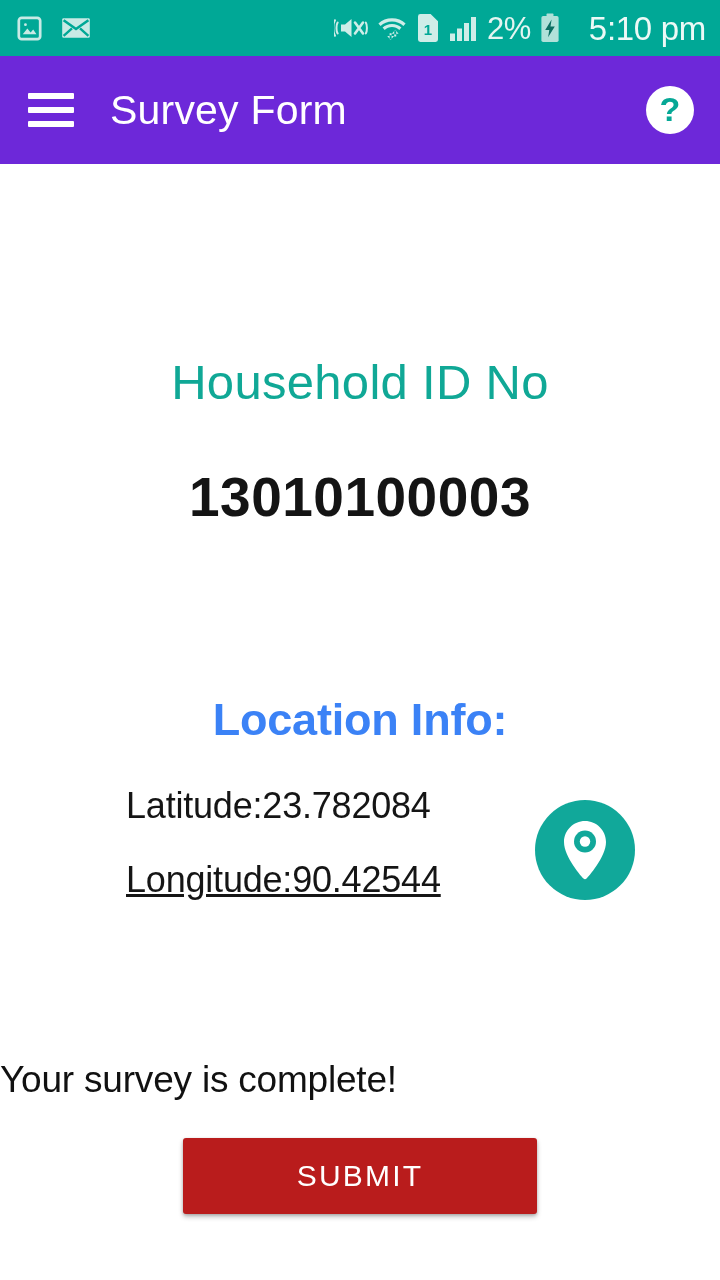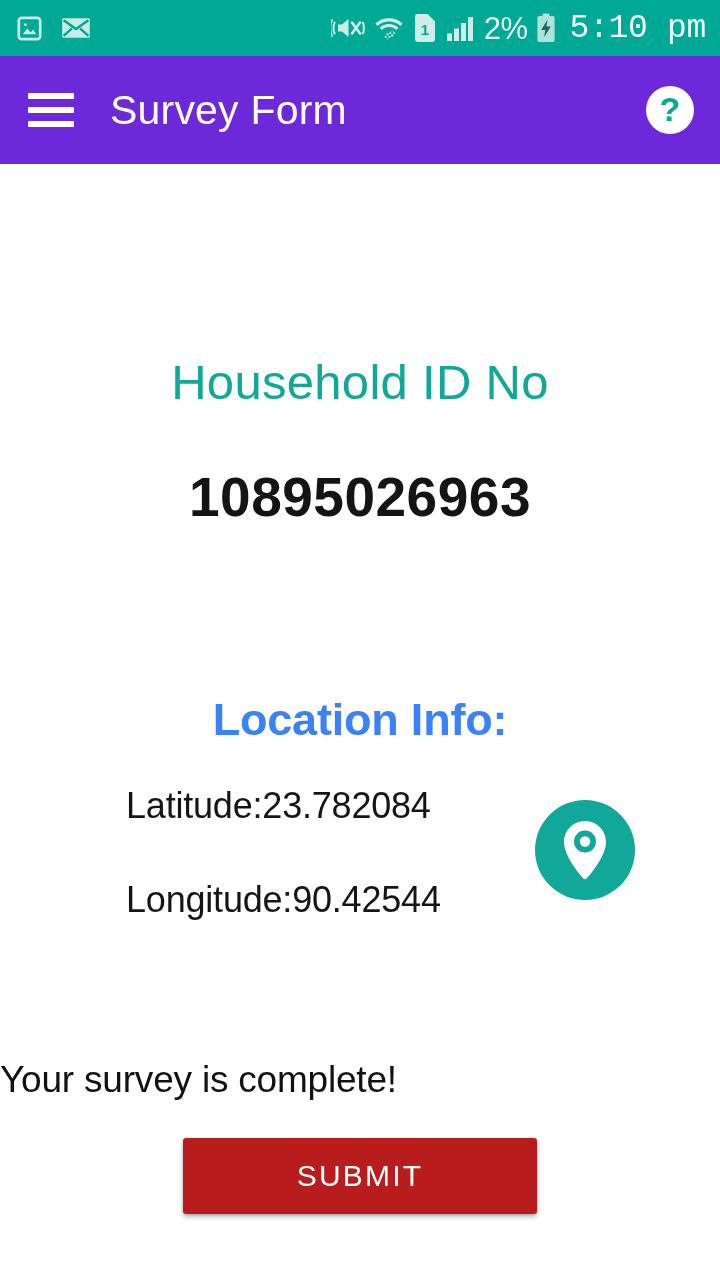--- a/index.html
+++ b/index.html
@@ -53,22 +53,21 @@
     font-size: 31px;
     font-family: "Liberation Sans", sans-serif;
     letter-spacing: -0.5px;
     line-height: 1;
   }
   .sb-clock {
     color: #ecf9f6;
     font-size: 33px;
     letter-spacing: -0.3px;
     line-height: 1;
-    margin-left: 4px;
-    font-family: Liberation Mono, monospace;
+    margin-left: 20px;
   }
 
   
   .app-bar {
     position: absolute;
     top: 56px; left: 0;
     width: 720px;
     height: 108px;
     background: #6d28d9;
     display: flex;
@@ -171,21 +170,21 @@
     left: 126px;
     width: 480px;
   }
   .coord-row {
     color: #151515;
     font-size: 36px;
     font-weight: normal;
     line-height: 1;
     letter-spacing: -0.2px;
   }
-  .coord-row.second { margin-top: 58px; }
+  .coord-row.second { margin-top: 38px; text-decoration: underline; }
 
   .map-pin-btn {
     position: absolute;
     top: 636px;
     left: 535px;
     width: 100px;
     height: 100px;
     border-radius: 50%;
     background: #11a89a;
     display: flex;
@@ -301,21 +300,21 @@
     </div>
     <div class="app-title">Survey Form</div>
     <div class="help-btn">
       <span class="qmark">?</span>
     </div>
   </div>
 
   <div class="content">
 
     <div class="household-label">Household ID No</div>
-    <div class="household-value">10895026963</div>
+    <div class="household-value">13010100003</div>
 
     <div class="location-heading">Location Info:</div>
 
     <div class="location-block">
       <div class="coord-row">Latitude:23.782084</div>
       <div class="coord-row second">Longitude:90.42544</div>
     </div>
 
     <div class="map-pin-btn">
       <svg width="56" height="62" viewBox="0 0 56 62">

